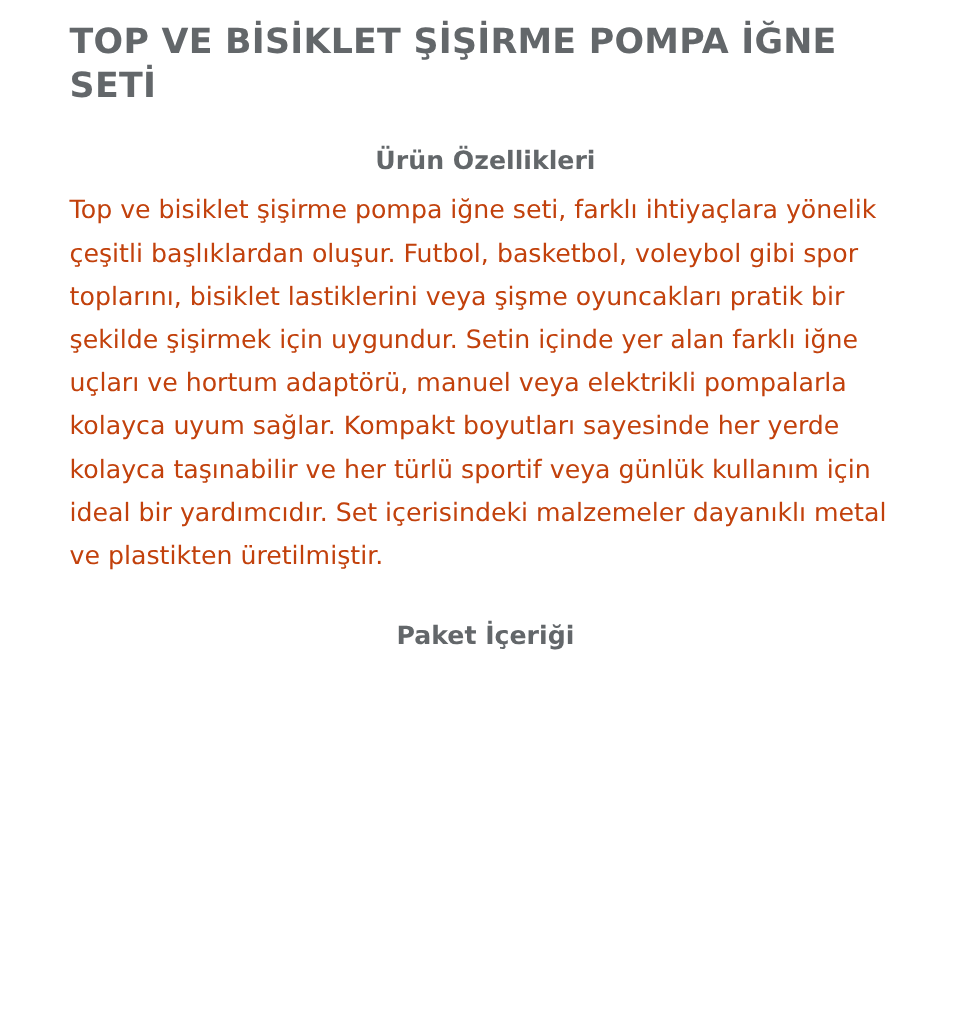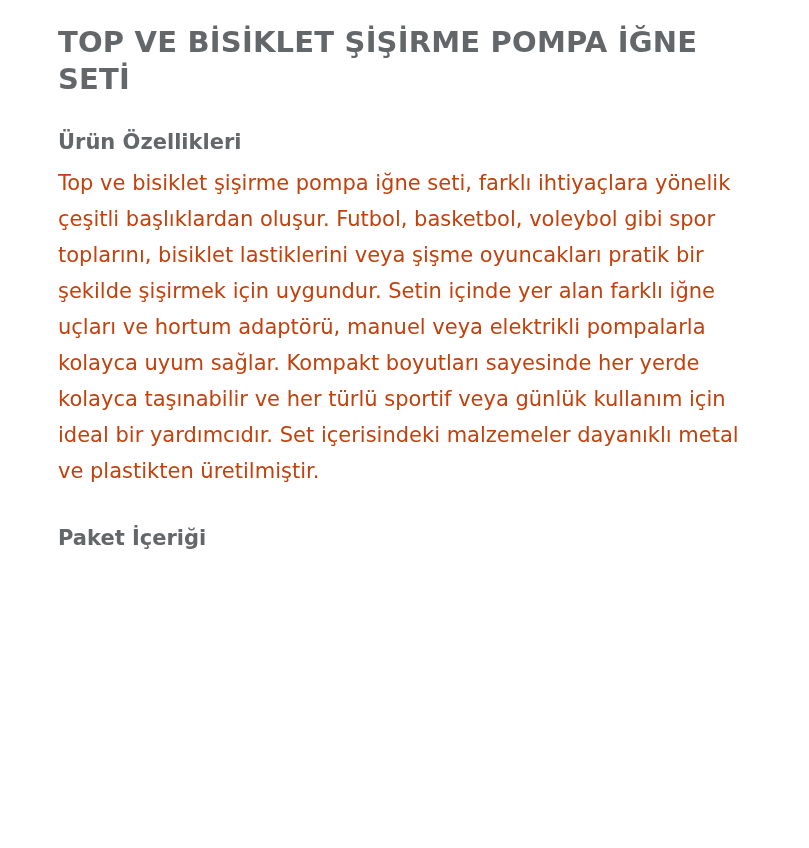--- a/index.html
+++ b/index.html
@@ -10,37 +10,38 @@
   body {
     width: 809px;
     height: 848px;
     font-family: "DejaVu Sans", "Liberation Sans", sans-serif;
     color: #6b6f72;
     -webkit-font-smoothing: antialiased;
   }
   .page {
     box-sizing: border-box;
     width: 809px;
-    padding: 24px 58px 0 58px;
+    padding: 16px 58px 0 58px;
   }
   .product-title {
     font-size: 29px;
     line-height: 1.28;
     font-weight: bold;
     color: #63676a;
     letter-spacing: 0.2px;
     margin: 0 0 30px 0;
     text-transform: uppercase;
   }
   .section-heading {
     font-size: 21px;
     line-height: 1.35;
     font-weight: bold;
     color: #63676a;
     margin: 0 0 8px 0;
+    text-align: center;
   }
   .body-text {
     font-size: 21px;
     line-height: 1.72;
     font-weight: normal;
     color: #c2410c;
     margin: 0;
     max-width: 700px;
   }
   .block-spacer {

